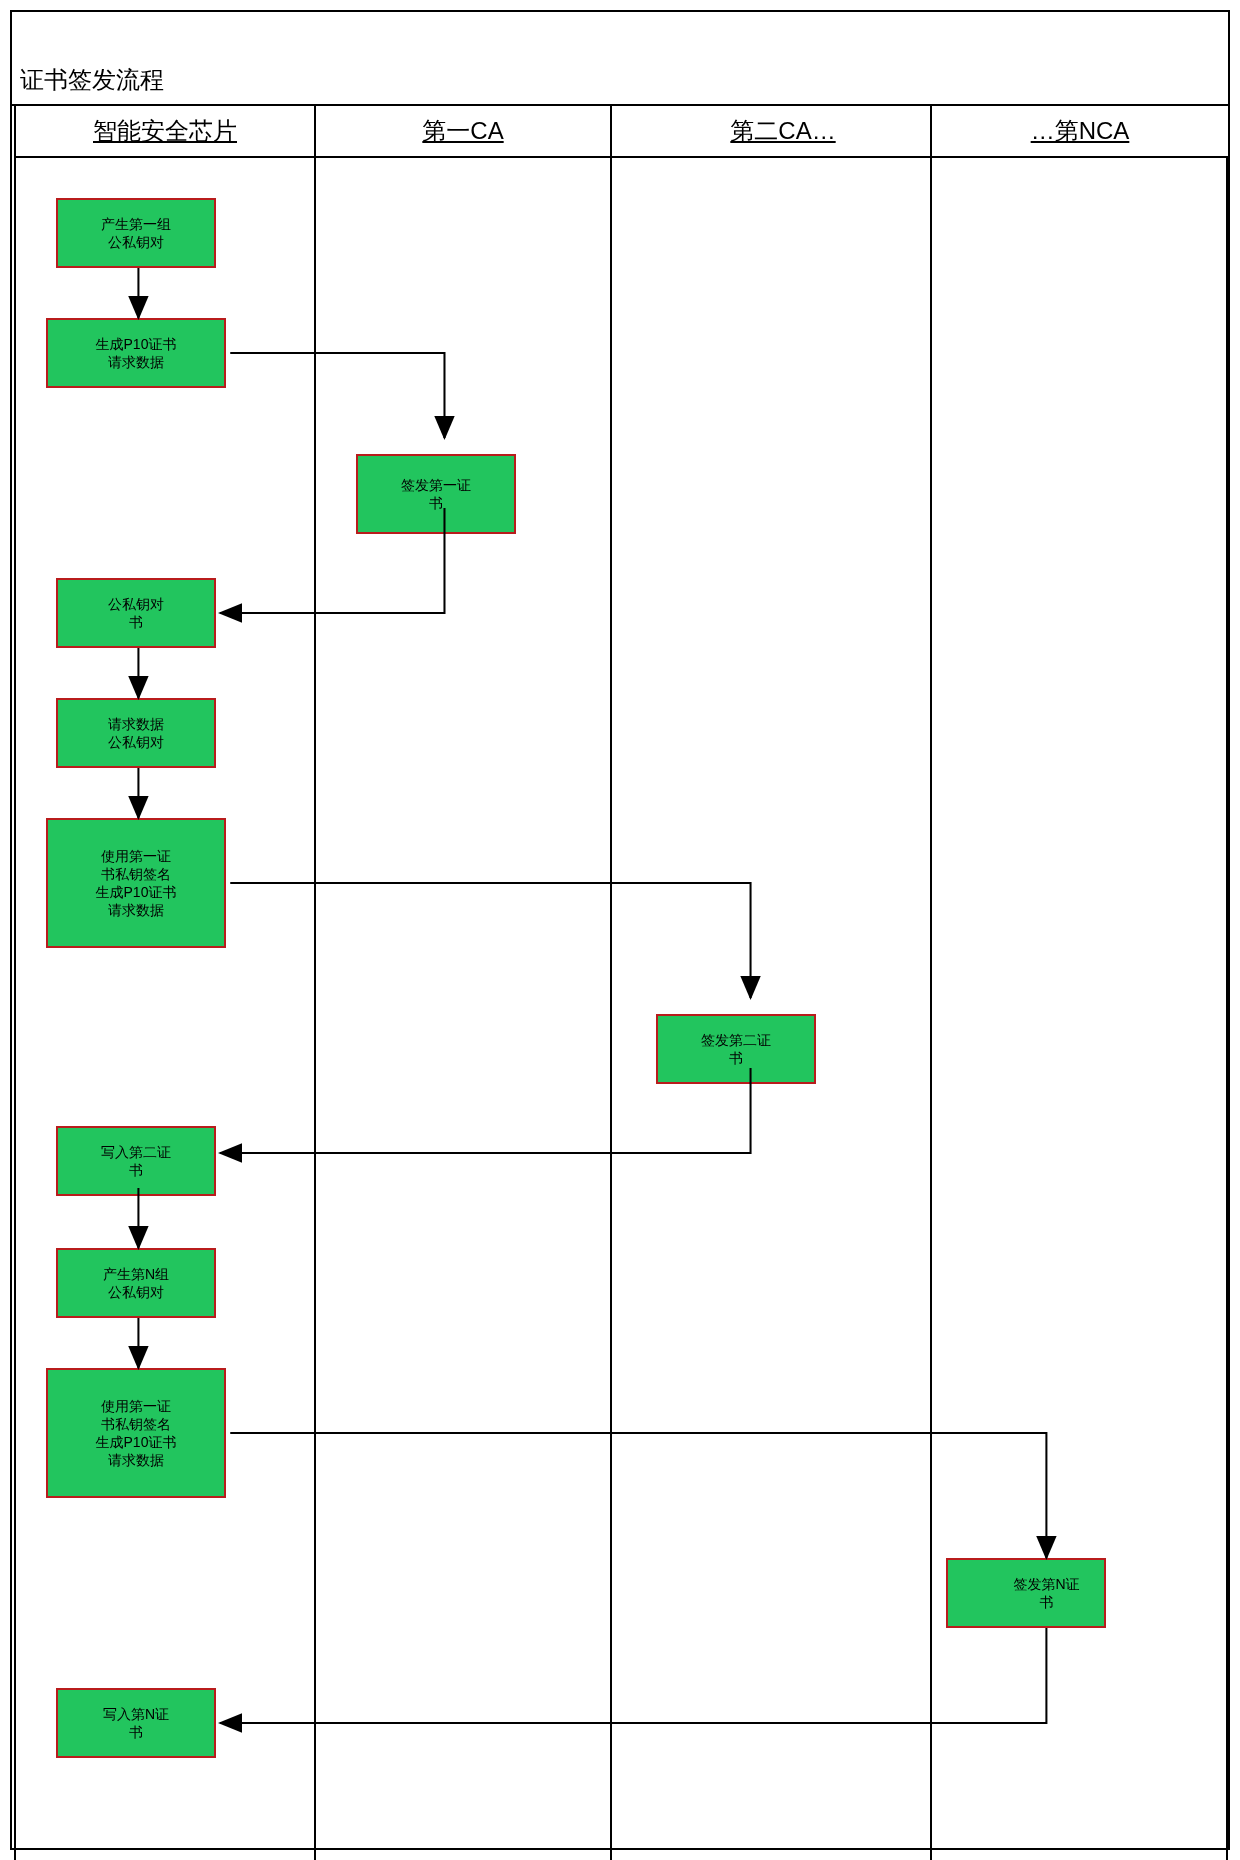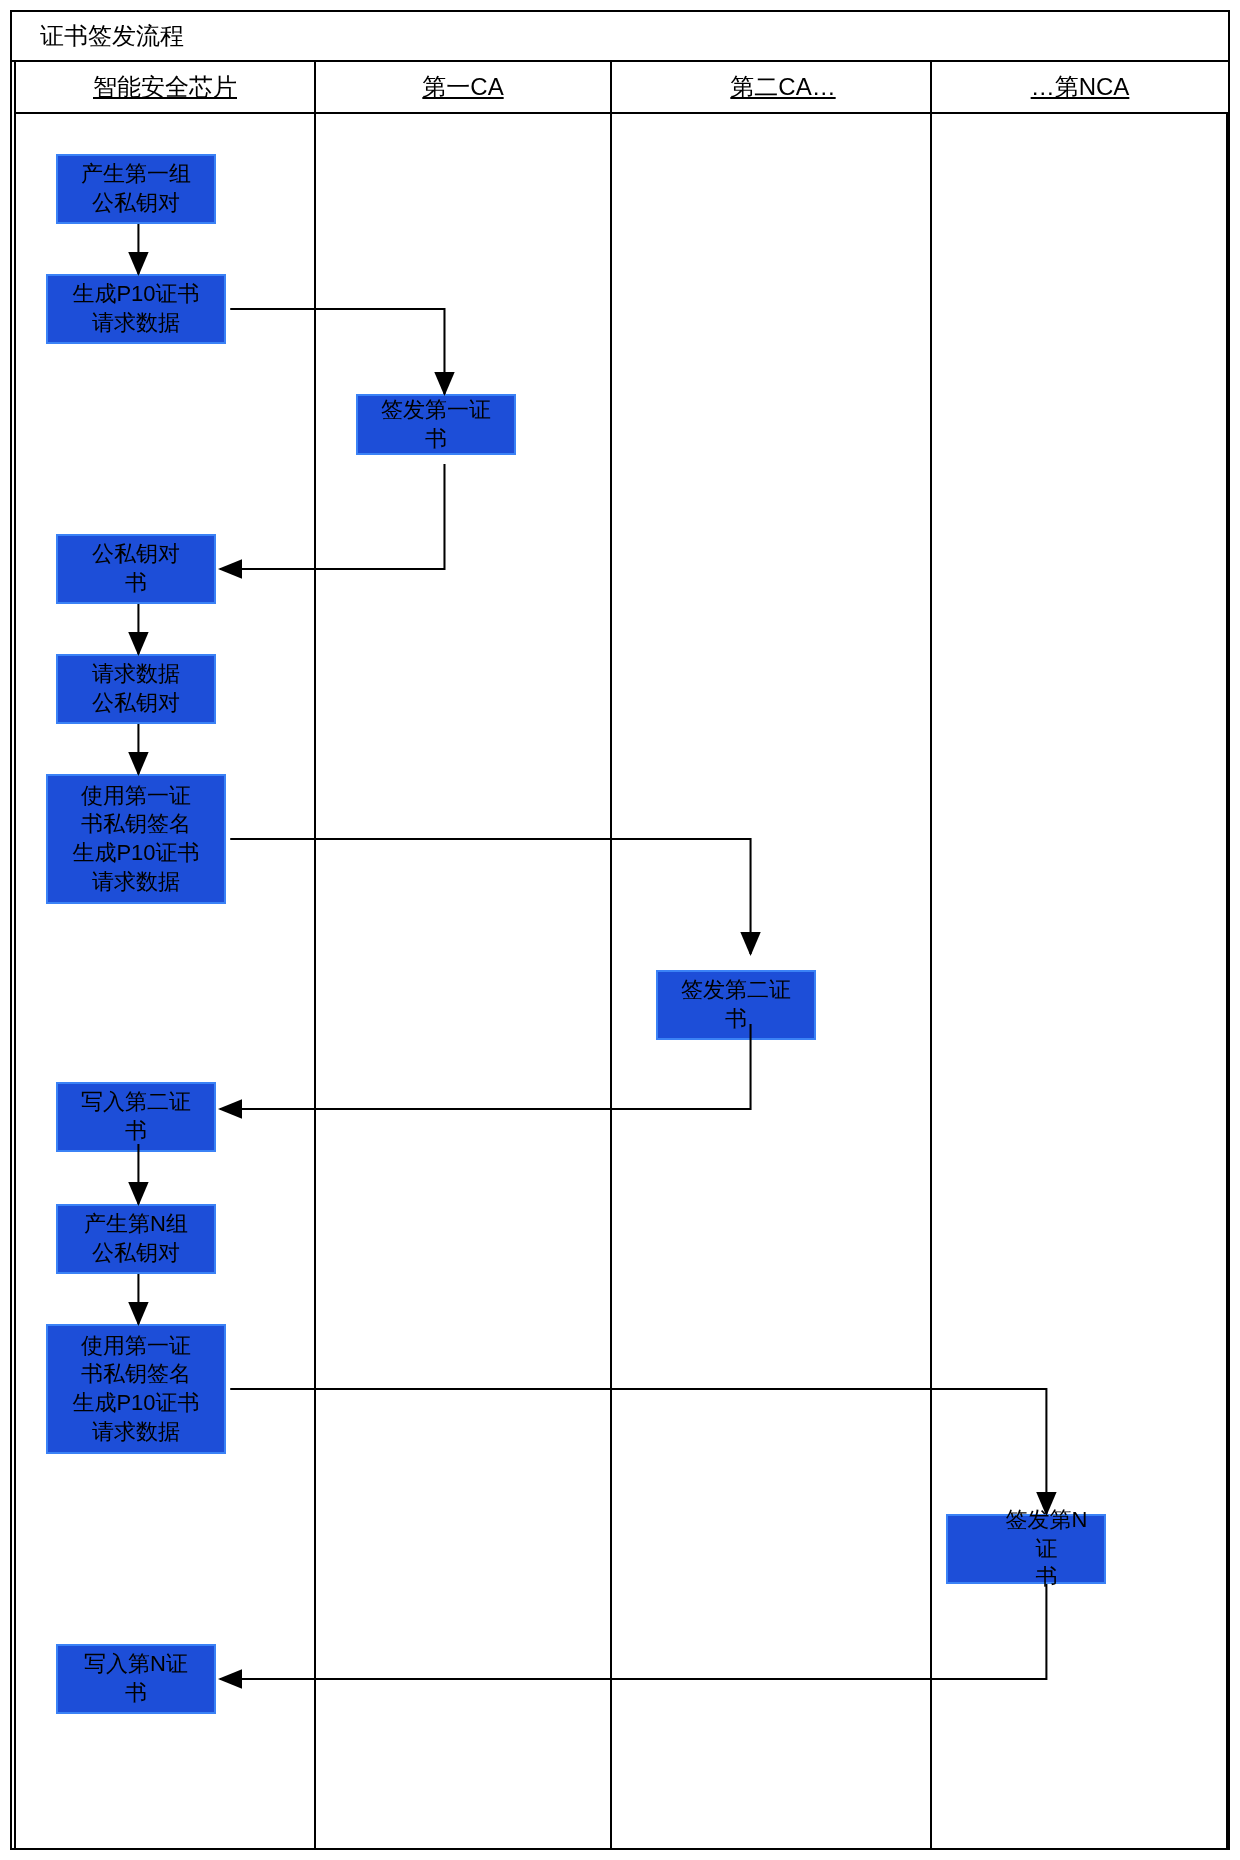--- a/index.html
+++ b/index.html
@@ -8,23 +8,24 @@
     background: #fff;
     padding: 10px;
   }
   .outer {
     border: 2px solid #000;
     width: 1220px;
     height: 1840px;
     position: relative;
   }
   .title {
-    padding: 8px 28px;
+    padding: 8px 8px;
     font-size: 24px;
     border-bottom: 2px solid #000;
+    margin-top: 44px;
   }
   .grid {
     display: flex;
     height: calc(100% - 48px);
   }
   .phase-col {
     width: 28px;
     border-right: 2px solid #000;
     position: relative;
   }
@@ -63,27 +64,27 @@
     border-right: 2px solid #000;
     position: relative;
   }
   .lane:last-child { border-right: none; }
   .col1 { width: 300px; }
   .col2 { width: 296px; }
   .col3 { width: 296px; margin-left: 24px; }
   .col4 { width: 296px; }
   .node {
     position: absolute;
-    border: 2px solid #3b82f6;
-    background: #1d4ed8;
+    border: 2px solid #b91c1c;
+    background: #22c55e;
     text-align: center;
     display: flex;
     align-items: center;
     justify-content: center;
-    font-size: 22px;
+    font-size: 14px;
     line-height: 1.3;
     padding: 6px;
   }
   svg.arrows {
     position: absolute;
     top: 0; left: 0;
     width: 100%;
     height: 100%;
     pointer-events: none;
   }
@@ -109,21 +110,21 @@
         <div class="lane col2"></div>
         <div class="lane col3"></div>
         <div class="lane col4"></div>
 
         <div class="node" style="left:40px; top:40px; width:160px; height:70px; white-space:pre-line;">产生第一组
 公私钥对</div>
 
         <div class="node" style="left:30px; top:160px; width:180px; height:70px; white-space:pre-line;">生成P10证书
 请求数据</div>
 
-        <div class="node" style="left:340px; top:280px; width:160px; height:61px; white-space:pre-line;">签发第一证
+        <div class="node" style="left:340px; top:296px; width:160px; height:80px; white-space:pre-line;">签发第一证
 书</div>
 
         <div class="node" style="left:40px; top:420px; width:160px; height:70px; white-space:pre-line;">公私钥对
 书</div>
 
         <div class="node" style="left:40px; top:540px; width:160px; height:70px; white-space:pre-line;">请求数据
 公私钥对</div>
 
         <div class="node" style="left:30px; top:660px; width:180px; height:130px; white-space:pre-line;">使用第一证
 书私钥签名

